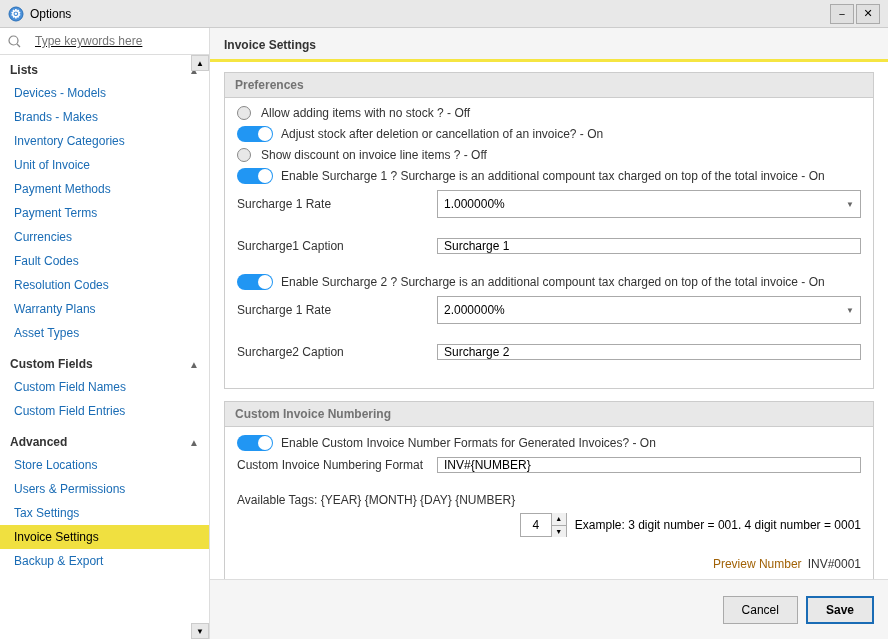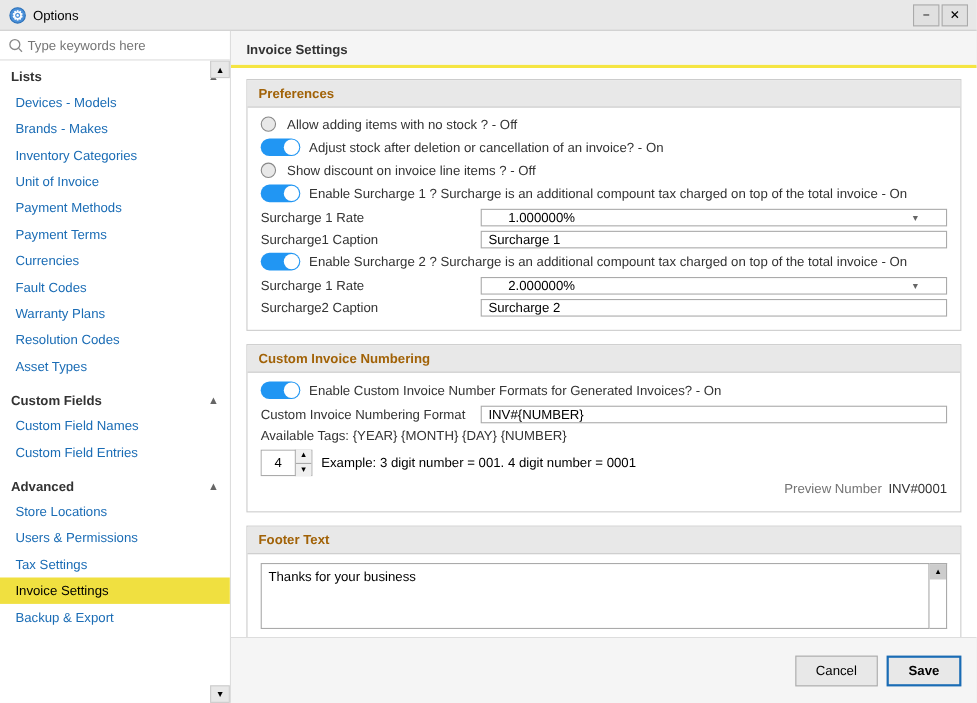--- a/index.html
+++ b/index.html
@@ -28,21 +28,22 @@
       border-right: 1px solid #ddd;
       display: flex;
       flex-direction: column;
       overflow: hidden;
     }
     .sidebar-search {
       display: flex;
       align-items: center;
       padding: 6px 8px;
       border-bottom: 1px solid #ddd;
-      gap: 4px;
+      gap: 14px;
+      text-decoration: underline;
     }
     .sidebar-search input {
       flex: 1;
       border: none;
       outline: none;
       font-size: 12px;
       color: #999;
     }
     .sidebar-content { flex: 1; overflow-y: auto; position: relative; }
     .sidebar-scroll-up, .sidebar-scroll-down {
@@ -115,21 +116,21 @@
 
     .section-block {
       border: 1px solid #ccc;
       margin-bottom: 12px;
       background: #fff;
     }
     .section-block-header {
       background: #e8e8e8;
       padding: 5px 10px;
       font-weight: 600;
-      color: #a16207;
+      color: #737373;
       border-bottom: 1px solid #ccc;
     }
     .section-block-body { padding: 8px 12px; }
 
     .pref-row {
       display: flex;
       align-items: center;
       margin-bottom: 6px;
       gap: 8px;
     }
@@ -166,40 +167,41 @@
       flex-shrink: 0;
       margin-right: 2px;
     }
 
     .pref-label { color: #333; }
 
     
     .form-row {
       display: flex;
       align-items: center;
-      margin-bottom: 4px;
+      margin-bottom: 20px;
+      justify-content: flex-end;
     }
     .form-label {
       width: 200px;
       color: #333;
       flex-shrink: 0;
     }
     .form-input {
       flex: 1;
       height: 16px;
       border: 1px solid #aaa;
       padding: 2px 6px;
       font-size: 12px;
       outline: none;
     }
     .form-input-dropdown {
       flex: 1;
-      height: 16px;
+      height: 28px;
       border: 1px solid #aaa;
-      padding: 2px 24px;
+      padding: 2px 6px;
       font-size: 12px;
       display: flex;
       align-items: center;
       justify-content: space-between;
       background: #fff;
     }
     .dropdown-arrow { color: #666; font-size: 8px; }
 
     
     .spinner-wrap {
@@ -240,21 +242,21 @@
       line-height: 1;
     }
     .spinner-btn:first-child { border-bottom: 1px solid #aaa; }
 
     .preview-row {
       display: flex;
       align-items: center;
       margin-bottom: 6px;
       justify-content: flex-end;
     }
-    .preview-label { color: #737373; margin-right: 6px; }
+    .preview-label { color: #a16207; margin-right: 6px; }
     .preview-value { color: #333; }
 
     
     .tags-row {
       margin-bottom: 6px;
       color: #333;
     }
 
     
     .footer-textarea {
@@ -334,22 +336,22 @@
           <span class="chevron">▲</span>
         </div>
         <div class="sidebar-item">Devices - Models</div>
         <div class="sidebar-item">Brands - Makes</div>
         <div class="sidebar-item">Inventory Categories</div>
         <div class="sidebar-item">Unit of Invoice</div>
         <div class="sidebar-item">Payment Methods</div>
         <div class="sidebar-item">Payment Terms</div>
         <div class="sidebar-item">Currencies</div>
         <div class="sidebar-item">Fault Codes</div>
+        <div class="sidebar-item">Resolution Codes</div>
         <div class="sidebar-item">Warranty Plans</div>
-        <div class="sidebar-item">Resolution Codes</div>
         <div class="sidebar-item">Asset Types</div>
       </div>
 
       <div class="sidebar-section">
         <div class="sidebar-section-header">
           <span>Custom Fields</span>
           <span class="chevron">▲</span>
         </div>
         <div class="sidebar-item">Custom Field Names</div>
         <div class="sidebar-item">Custom Field Entries</div>

